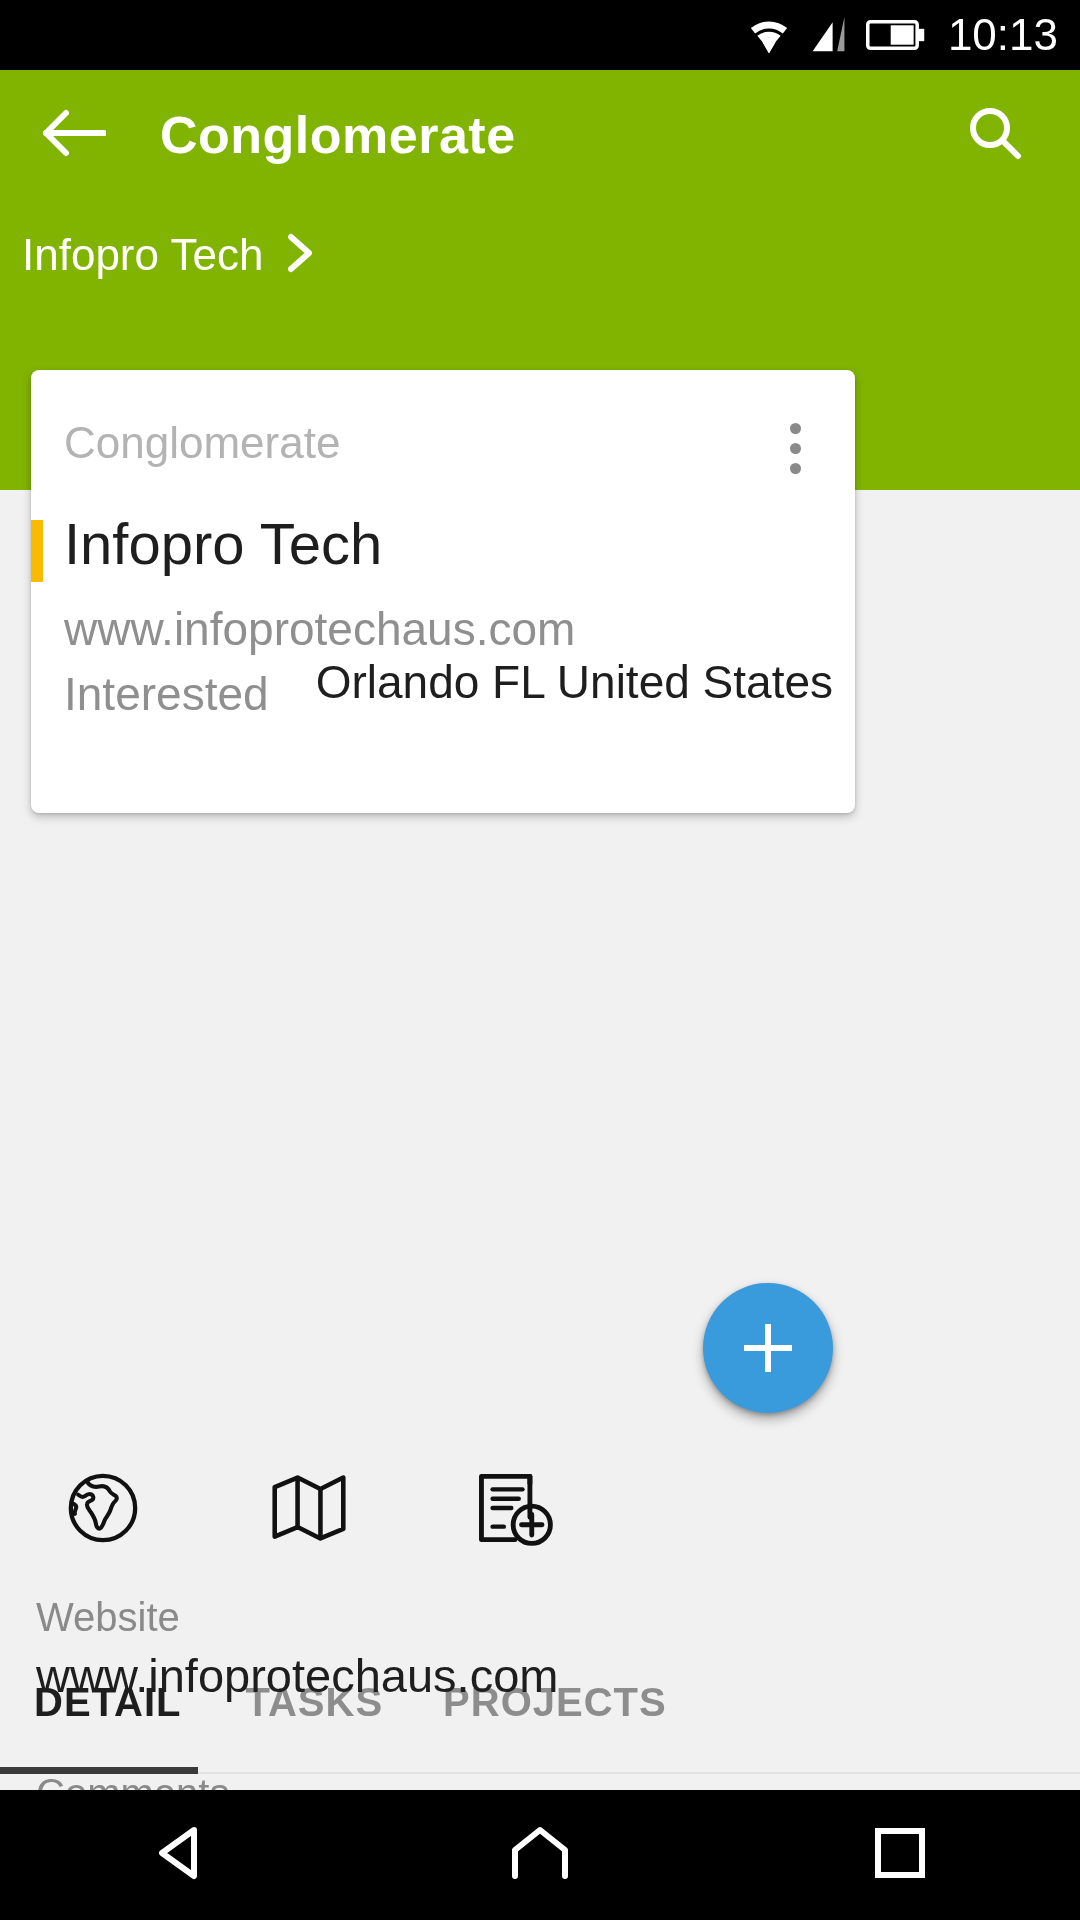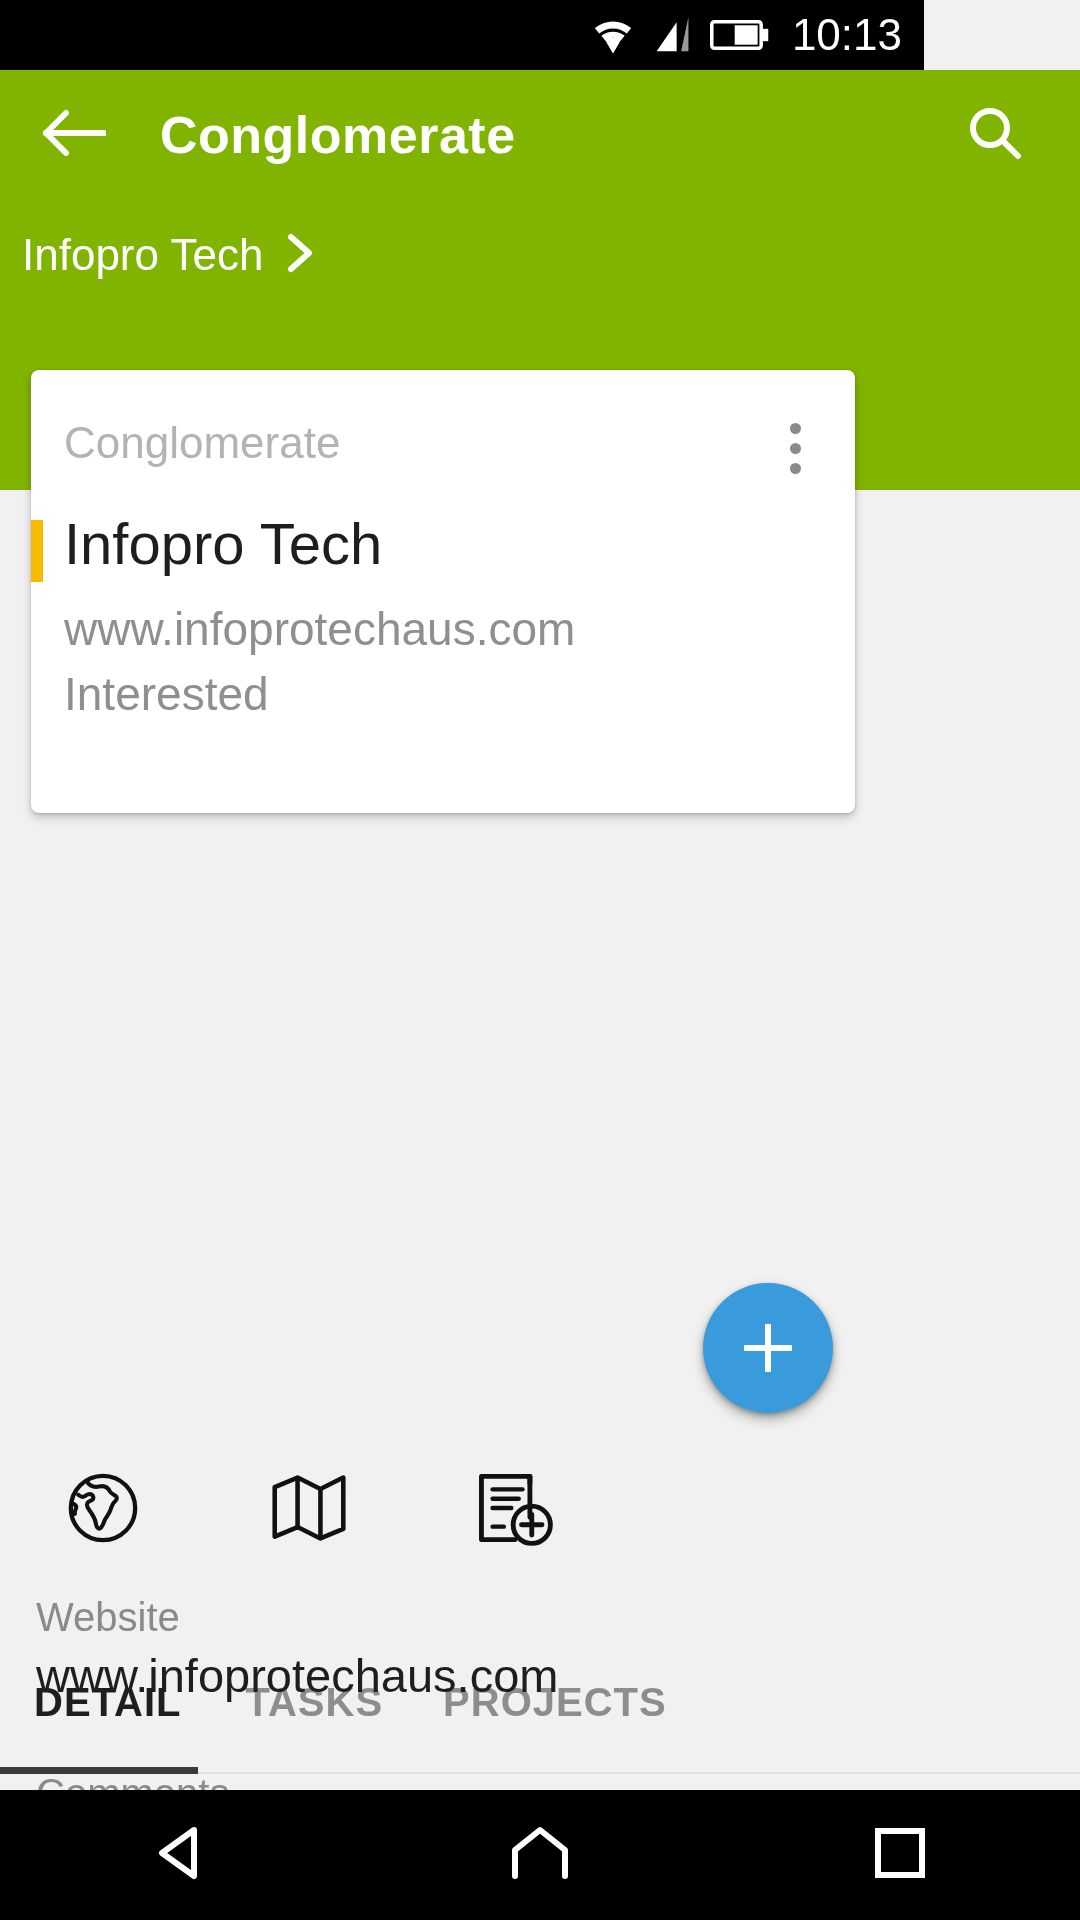--- a/index.html
+++ b/index.html
@@ -6,21 +6,21 @@
   html, body {
     width: 1080px; height: 1920px;
     background: #f1f1f1;
     font-family: "Liberation Sans", sans-serif;
     overflow: hidden;
   }
   #screen { position: relative; width: 1080px; height: 1920px; overflow: hidden; background: #f1f1f1; }
 
   
   .statusbar {
-    position: absolute; left: 0; top: 0; width: 924px; height: 70px;
+    position: absolute; left: 0; top: 0; width: 1080px; height: 70px;
     background: #000; display: flex; align-items: center; justify-content: flex-end;
     padding-right: 22px; gap: 16px;
   }
   .sb-icon { display: flex; align-items: center; }
   .sb-clock {
     color: #fff; font-size: 44px; font-weight: 400; letter-spacing: 0px;
     line-height: 1; margin-left: 6px; font-family: "Liberation Sans", sans-serif;
   }
 
   
@@ -285,20 +285,21 @@
       <span style="display:flex;flex-direction:column;gap:9px;align-items:center;">
         <i></i>
           <i></i>
           <i></i>
       </span>
     </div>
     <div class="accent-bar"></div>
     <div class="card-title">Infopro Tech</div>
     <div class="card-website">www.infoprotechaus.com</div>
     <div class="card-status">Interested</div>
+    <div class="card-location">Orlando  FL United States</div>
   </div>
 
   <div class="fab">
     <span class="fab-plus"></span>
   </div>
 
   <div class="navbar">
     <div class="nav-btn">
       <span>
         <svg width="56" height="58" viewBox="0 0 28 29">

